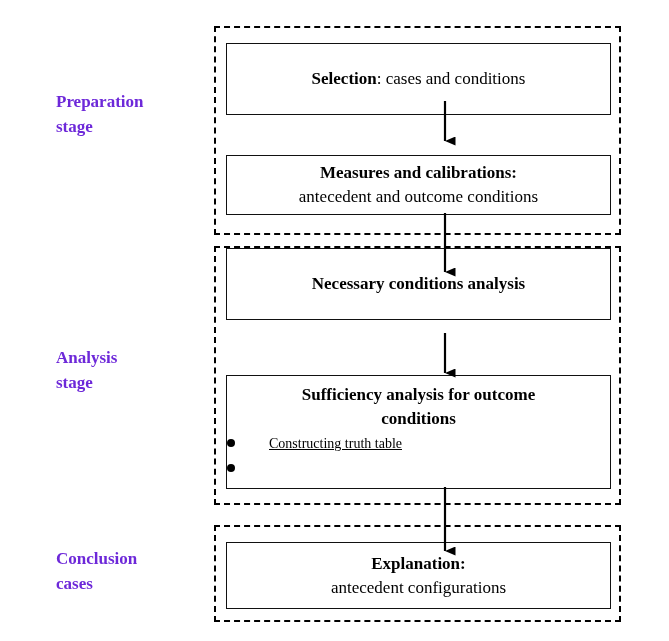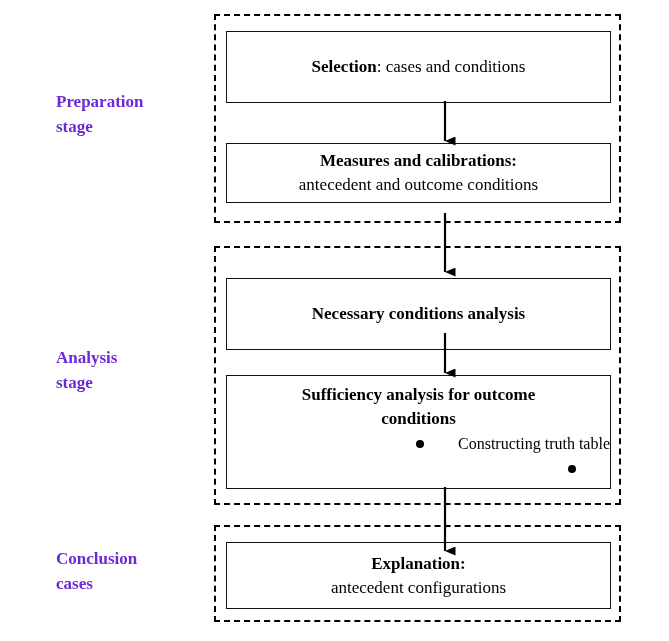--- a/index.html
+++ b/index.html
@@ -62,24 +62,25 @@
 
   
   .bullets {
     margin: 0;
     padding: 0;
     list-style: none;
     width: 100%;
   }
   .bullets li {
     display: block;
-    text-align: right;
-    font-size: 16px;
+    text-align: left;
+    font-size: 14px;
     line-height: 25px;
     white-space: nowrap;
+    text-decoration: underline;
   }
   .bullets li .dot {
     display: inline-block;
     width: 8px;
     height: 8px;
     border-radius: 50%;
     background: #000;
     vertical-align: middle;
     margin-right: 34px;
     margin-bottom: 3px;
@@ -102,35 +103,35 @@
 
   <div class="stage-label" style="top:89px;">Preparation
 stage</div>
 
   <div class="stage-label" style="top:345px;">Analysis
 stage</div>
 
   <div class="stage-label" style="top:546px;">Conclusion
 cases</div>
 
-  <div class="stage-group" style="top:14px; height:209px;">
+  <div class="stage-group" style="top:26px; height:209px;">
 
     <div class="proc-box" style="top:15px; height:72px;">
       <span class="line"><span class="bold">Selection</span><span>: cases and conditions</span></span>
     </div>
 
     <div class="proc-box" style="top:127px; height:60px;">
       <span class="line bold">Measures and calibrations:</span>
       <span class="line">antecedent and outcome conditions</span>
     </div>
   </div>
 
   <div class="stage-group" style="top:246px; height:259px;">
 
-    <div class="proc-box" style="top:30px; height:72px;">
+    <div class="proc-box" style="top:0; height:72px;">
       <span class="line bold">Necessary conditions analysis</span>
     </div>
 
     <div class="proc-box" style="top:127px; height:114px;">
       <span class="line bold">Sufficiency analysis for outcome</span>
       <span class="line bold">conditions</span>
       <ul class="bullets">
         <li><span class="dot"></span><span>Constructing truth table</span></li>
         <li><span class="dot"></span></li>
       </ul>

